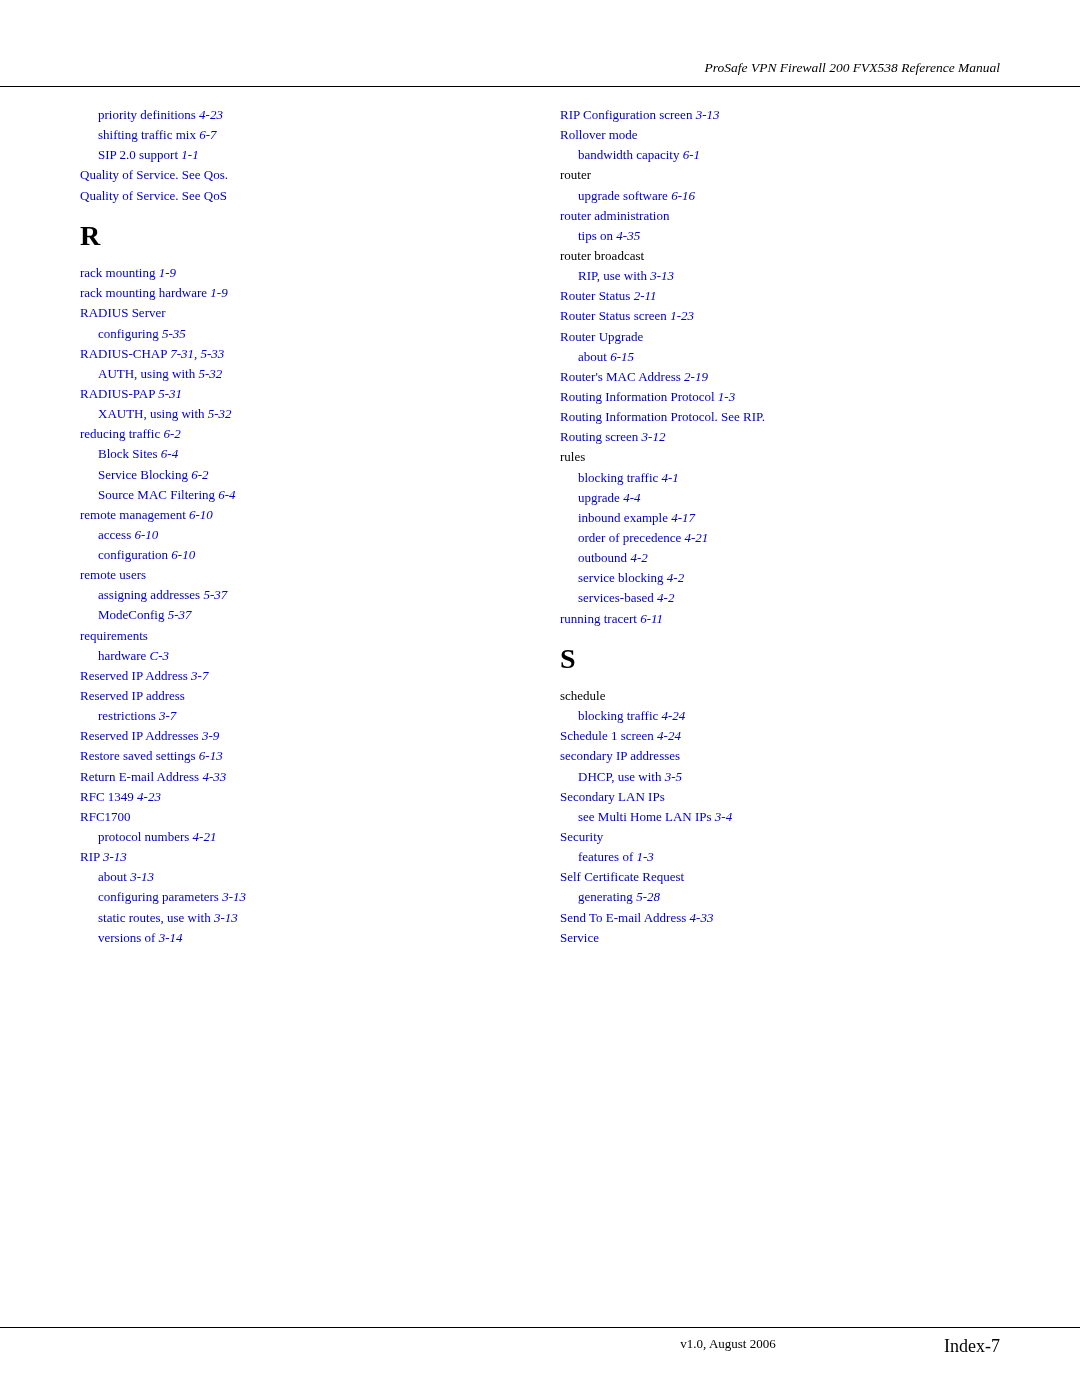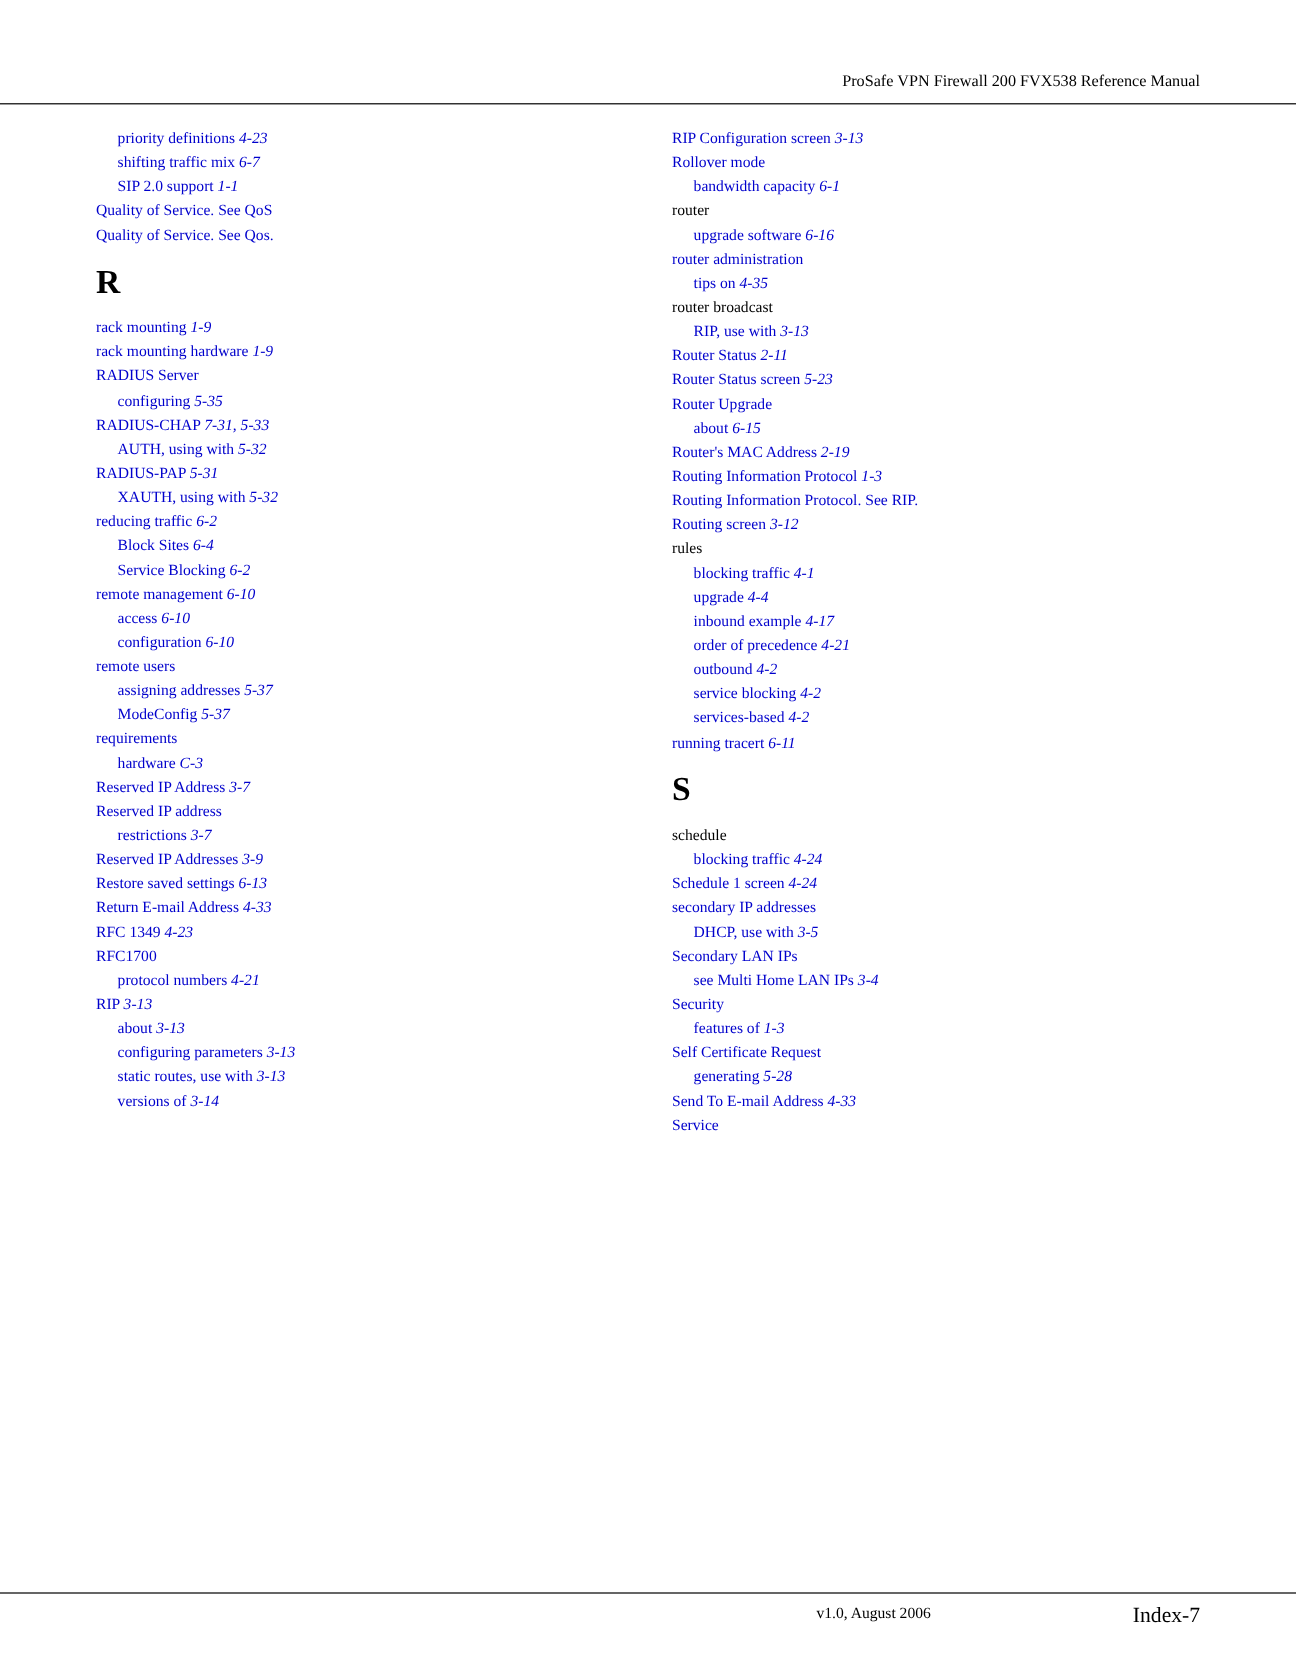--- a/index.html
+++ b/index.html
@@ -19,20 +19,21 @@
       position: relative;
     }
     .header {
       display: flex;
       justify-content: flex-end;
       padding: 0 80px 10px 80px;
       border-bottom: 1.5px solid #000;
       margin-bottom: 18px;
     }
     .header-title {
+      font-style: italic;
       font-size: 13.5px;
       color: #000;
     }
     .footer {
       position: absolute;
       bottom: 40px;
       left: 0;
       right: 0;
       border-top: 1.5px solid #000;
       padding-top: 8px;
@@ -85,38 +86,39 @@
   </div>
 
   <div class="content">
 
     <div class="column">
 
       <div>
         <span class="entry indent1"><span class="blue">priority definitions </span><span class="link-italic">4-23</span></span>
         <span class="entry indent1"><span class="blue">shifting traffic mix </span><span class="link-italic">6-7</span></span>
         <span class="entry indent1"><span class="blue">SIP 2.0 support </span><span class="link-italic">1-1</span></span>
+        <span class="entry"><span class="blue">Quality of Service. See Qos.</span></span>
         <span class="entry"><span class="blue">Quality of Service. See QoS</span></span>
-        <span class="entry"><span class="blue">Quality of Service. See Qos.</span></span>
       </div>
 
       <div class="index-letter">R</div>
 
       <div>
         <span class="entry"><span class="blue">rack mounting </span><span class="link-italic">1-9</span></span>
         <span class="entry"><span class="blue">rack mounting hardware </span><span class="link-italic">1-9</span></span>
         <span class="entry"><span class="blue">RADIUS Server</span></span>
         <span class="entry indent1"><span class="blue">configuring </span><span class="link-italic">5-35</span></span>
         <span class="entry"><span class="blue">RADIUS-CHAP </span><span class="link-italic">7-31, 5-33</span></span>
         <span class="entry indent1"><span class="blue">AUTH, using with </span><span class="link-italic">5-32</span></span>
         <span class="entry"><span class="blue">RADIUS-PAP </span><span class="link-italic">5-31</span></span>
         <span class="entry indent1"><span class="blue">XAUTH, using with </span><span class="link-italic">5-32</span></span>
         <span class="entry"><span class="blue">reducing traffic </span><span class="link-italic">6-2</span></span>
         <span class="entry indent1"><span class="blue">Block Sites </span><span class="link-italic">6-4</span></span>
         <span class="entry indent1"><span class="blue">Service Blocking </span><span class="link-italic">6-2</span></span>
+        <span class="entry indent1"><span class="blue">Source MAC Filtering </span><span class="link-italic">6-4</span></span>
         <span class="entry"><span class="blue">remote management </span><span class="link-italic">6-10</span></span>
         <span class="entry indent1"><span class="blue">access </span><span class="link-italic">6-10</span></span>
         <span class="entry indent1"><span class="blue">configuration </span><span class="link-italic">6-10</span></span>
         <span class="entry"><span class="blue">remote users</span></span>
         <span class="entry indent1"><span class="blue">assigning addresses </span><span class="link-italic">5-37</span></span>
         <span class="entry indent1"><span class="blue">ModeConfig </span><span class="link-italic">5-37</span></span>
         <span class="entry"><span class="blue">requirements</span></span>
         <span class="entry indent1"><span class="blue">hardware </span><span class="link-italic">C-3</span></span>
         <span class="entry"><span class="blue">Reserved IP Address </span><span class="link-italic">3-7</span></span>
         <span class="entry"><span class="blue">Reserved IP address</span></span>
@@ -142,21 +144,21 @@
         <span class="entry"><span class="blue">RIP Configuration screen </span><span class="link-italic">3-13</span></span>
         <span class="entry"><span class="blue">Rollover mode</span></span>
         <span class="entry indent1"><span class="blue">bandwidth capacity </span><span class="link-italic">6-1</span></span>
         <span class="entry"><span class="black">router</span></span>
         <span class="entry indent1"><span class="blue">upgrade software </span><span class="link-italic">6-16</span></span>
         <span class="entry"><span class="blue">router administration</span></span>
         <span class="entry indent1"><span class="blue">tips on </span><span class="link-italic">4-35</span></span>
         <span class="entry"><span class="black">router broadcast</span></span>
         <span class="entry indent1"><span class="blue">RIP, use with </span><span class="link-italic">3-13</span></span>
         <span class="entry"><span class="blue">Router Status </span><span class="link-italic">2-11</span></span>
-        <span class="entry"><span class="blue">Router Status screen </span><span class="link-italic">5-23</span></span>
+        <span class="entry"><span class="blue">Router Status screen </span><span class="link-italic">1-23</span></span>
         <span class="entry"><span class="blue">Router Upgrade</span></span>
         <span class="entry indent1"><span class="blue">about </span><span class="link-italic">6-15</span></span>
         <span class="entry"><span class="blue">Router's MAC Address </span><span class="link-italic">2-19</span></span>
         <span class="entry"><span class="blue">Routing Information Protocol </span><span class="link-italic">1-3</span></span>
         <span class="entry"><span class="blue">Routing Information Protocol. See RIP.</span></span>
         <span class="entry"><span class="blue">Routing screen </span><span class="link-italic">3-12</span></span>
         <span class="entry"><span class="black">rules</span></span>
         <span class="entry indent1"><span class="blue">blocking traffic </span><span class="link-italic">4-1</span></span>
         <span class="entry indent1"><span class="blue">upgrade </span><span class="link-italic">4-4</span></span>
         <span class="entry indent1"><span class="blue">inbound example </span><span class="link-italic">4-17</span></span>

